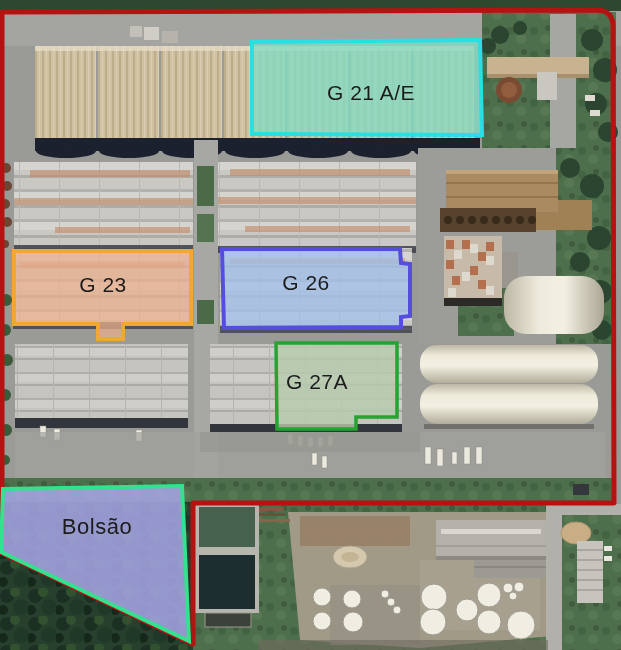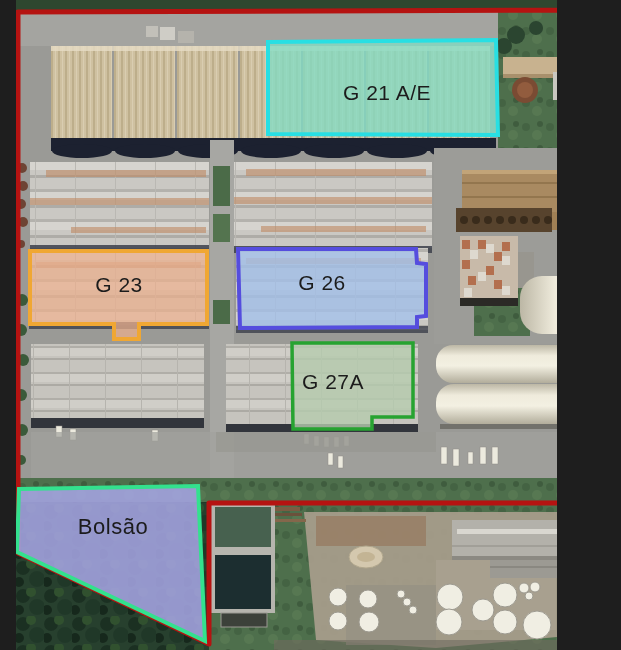--- a/index.html
+++ b/index.html
@@ -1,19 +1,18 @@
 <!DOCTYPE html>
 <html><head>
 <meta charset="utf-8">
 <style>
   html,body { margin:0; padding:0; background:#1e1e1e; }
   .stage {
-    position:relative; width:541px; height:650px; overflow:hidden;
+    position:relative; width:621px; height:650px; overflow:hidden;
     font-family:"Liberation Sans", sans-serif;
-    padding-left:16px;
   }
   .stage svg { display:block; }
   .rlabel {
     font-family:"Liberation Sans", sans-serif;
     font-weight:500;
     letter-spacing:.5px;
   }
 </style>
 </head>
 <body>

